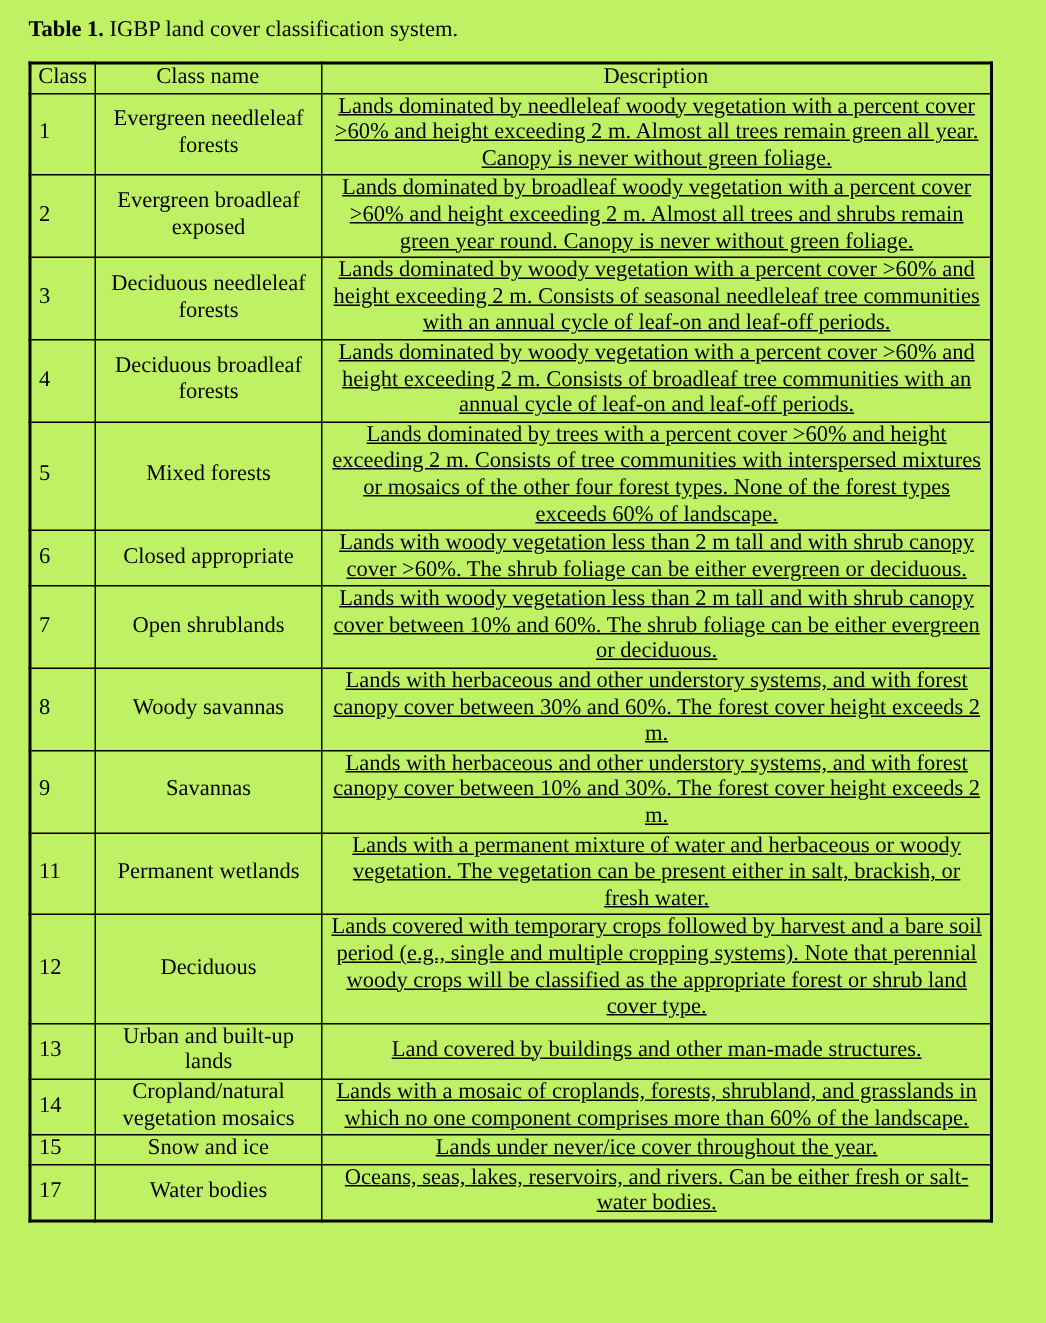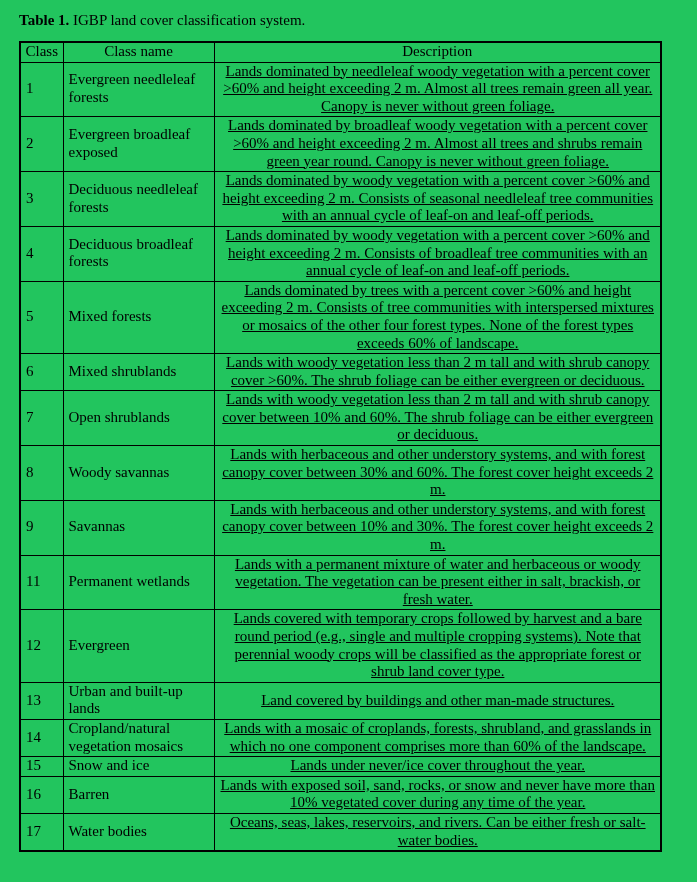--- a/index.html
+++ b/index.html
@@ -9,21 +9,21 @@
     width: 697px;
     height: 882px;
     font-family: "Liberation Serif", serif;
     color: #000000;
   }
   .page {
     width: 697px;
     height: 882px;
     box-sizing: border-box;
     padding: 11px 0 0 19px;
-    background: #22c55e;
+    background: #bef264;
     overflow: hidden;
   }
   .caption {
     margin: 0 0 11px 0;
     font-size: 15px;
     line-height: 19px;
   }
   .caption-label {
     font-weight: bold;
   }
@@ -44,21 +44,21 @@
     vertical-align: middle;
     overflow: hidden;
   }
   th {
     text-align: center;
     font-weight: normal;
     padding: 0 2px 1px 2px;
     margin-top: 25px;
   }
   td.cell-class { text-align: left; }
-  td.cell-name  { text-align: left; }
+  td.cell-name  { text-align: center; }
   td.cell-desc  { text-align: center; text-decoration: underline; }
 </style>
 </head>
 <body>
 
 <div class="page">
 
   <p class="caption"><span class="caption-label">Table 1.</span><span> IGBP land cover classification system.</span></p>
 
   <table class="igbp">
@@ -100,21 +100,21 @@
     </tr>
 
     <tr>
       <td class="cell-class">5</td>
       <td class="cell-name">Mixed forests</td>
       <td class="cell-desc">Lands dominated by trees with a percent cover &gt;60% and height exceeding 2 m. Consists of tree communities with interspersed mixtures or mosaics of the other four forest types. None of the forest types exceeds 60% of landscape.</td>
     </tr>
 
     <tr>
       <td class="cell-class">6</td>
-      <td class="cell-name">Mixed shrublands</td>
+      <td class="cell-name">Closed appropriate</td>
       <td class="cell-desc">Lands with woody vegetation less than 2 m tall and with shrub canopy cover &gt;60%. The shrub foliage can be either evergreen or deciduous.</td>
     </tr>
 
     <tr>
       <td class="cell-class">7</td>
       <td class="cell-name">Open shrublands</td>
       <td class="cell-desc">Lands with woody vegetation less than 2 m tall and with shrub canopy cover between 10% and 60%. The shrub foliage can be either evergreen or deciduous.</td>
     </tr>
 
     <tr>
@@ -131,47 +131,42 @@
 
 
     <tr>
       <td class="cell-class">11</td>
       <td class="cell-name">Permanent wetlands</td>
       <td class="cell-desc">Lands with a permanent mixture of water and herbaceous or woody vegetation. The vegetation can be present either in salt, brackish, or fresh water.</td>
     </tr>
 
     <tr>
       <td class="cell-class">12</td>
-      <td class="cell-name">Evergreen</td>
-      <td class="cell-desc">Lands covered with temporary crops followed by harvest and a bare round period (e.g., single and multiple cropping systems). Note that perennial woody crops will be classified as the appropriate forest or shrub land cover type.</td>
+      <td class="cell-name">Deciduous</td>
+      <td class="cell-desc">Lands covered with temporary crops followed by harvest and a bare soil period (e.g., single and multiple cropping systems). Note that perennial woody crops will be classified as the appropriate forest or shrub land cover type.</td>
     </tr>
 
     <tr>
       <td class="cell-class">13</td>
       <td class="cell-name">Urban and built-up lands</td>
       <td class="cell-desc">Land covered by buildings and other man-made structures.</td>
     </tr>
 
     <tr>
       <td class="cell-class">14</td>
       <td class="cell-name">Cropland/natural vegetation mosaics</td>
       <td class="cell-desc">Lands with a mosaic of croplands, forests, shrubland, and grasslands in which no one component comprises more than 60% of the landscape.</td>
     </tr>
 
     <tr>
       <td class="cell-class">15</td>
       <td class="cell-name">Snow and ice</td>
       <td class="cell-desc">Lands under never/ice cover throughout the year.</td>
     </tr>
 
-    <tr>
-      <td class="cell-class">16</td>
-      <td class="cell-name">Barren</td>
-      <td class="cell-desc">Lands with exposed soil, sand, rocks, or snow and never have more than 10% vegetated cover during any time of the year.</td>
-    </tr>
 
     <tr>
       <td class="cell-class">17</td>
       <td class="cell-name">Water bodies</td>
       <td class="cell-desc">Oceans, seas, lakes, reservoirs, and rivers. Can be either fresh or salt-water bodies.</td>
     </tr>
   </tbody>
   </table>
 
 </div>

